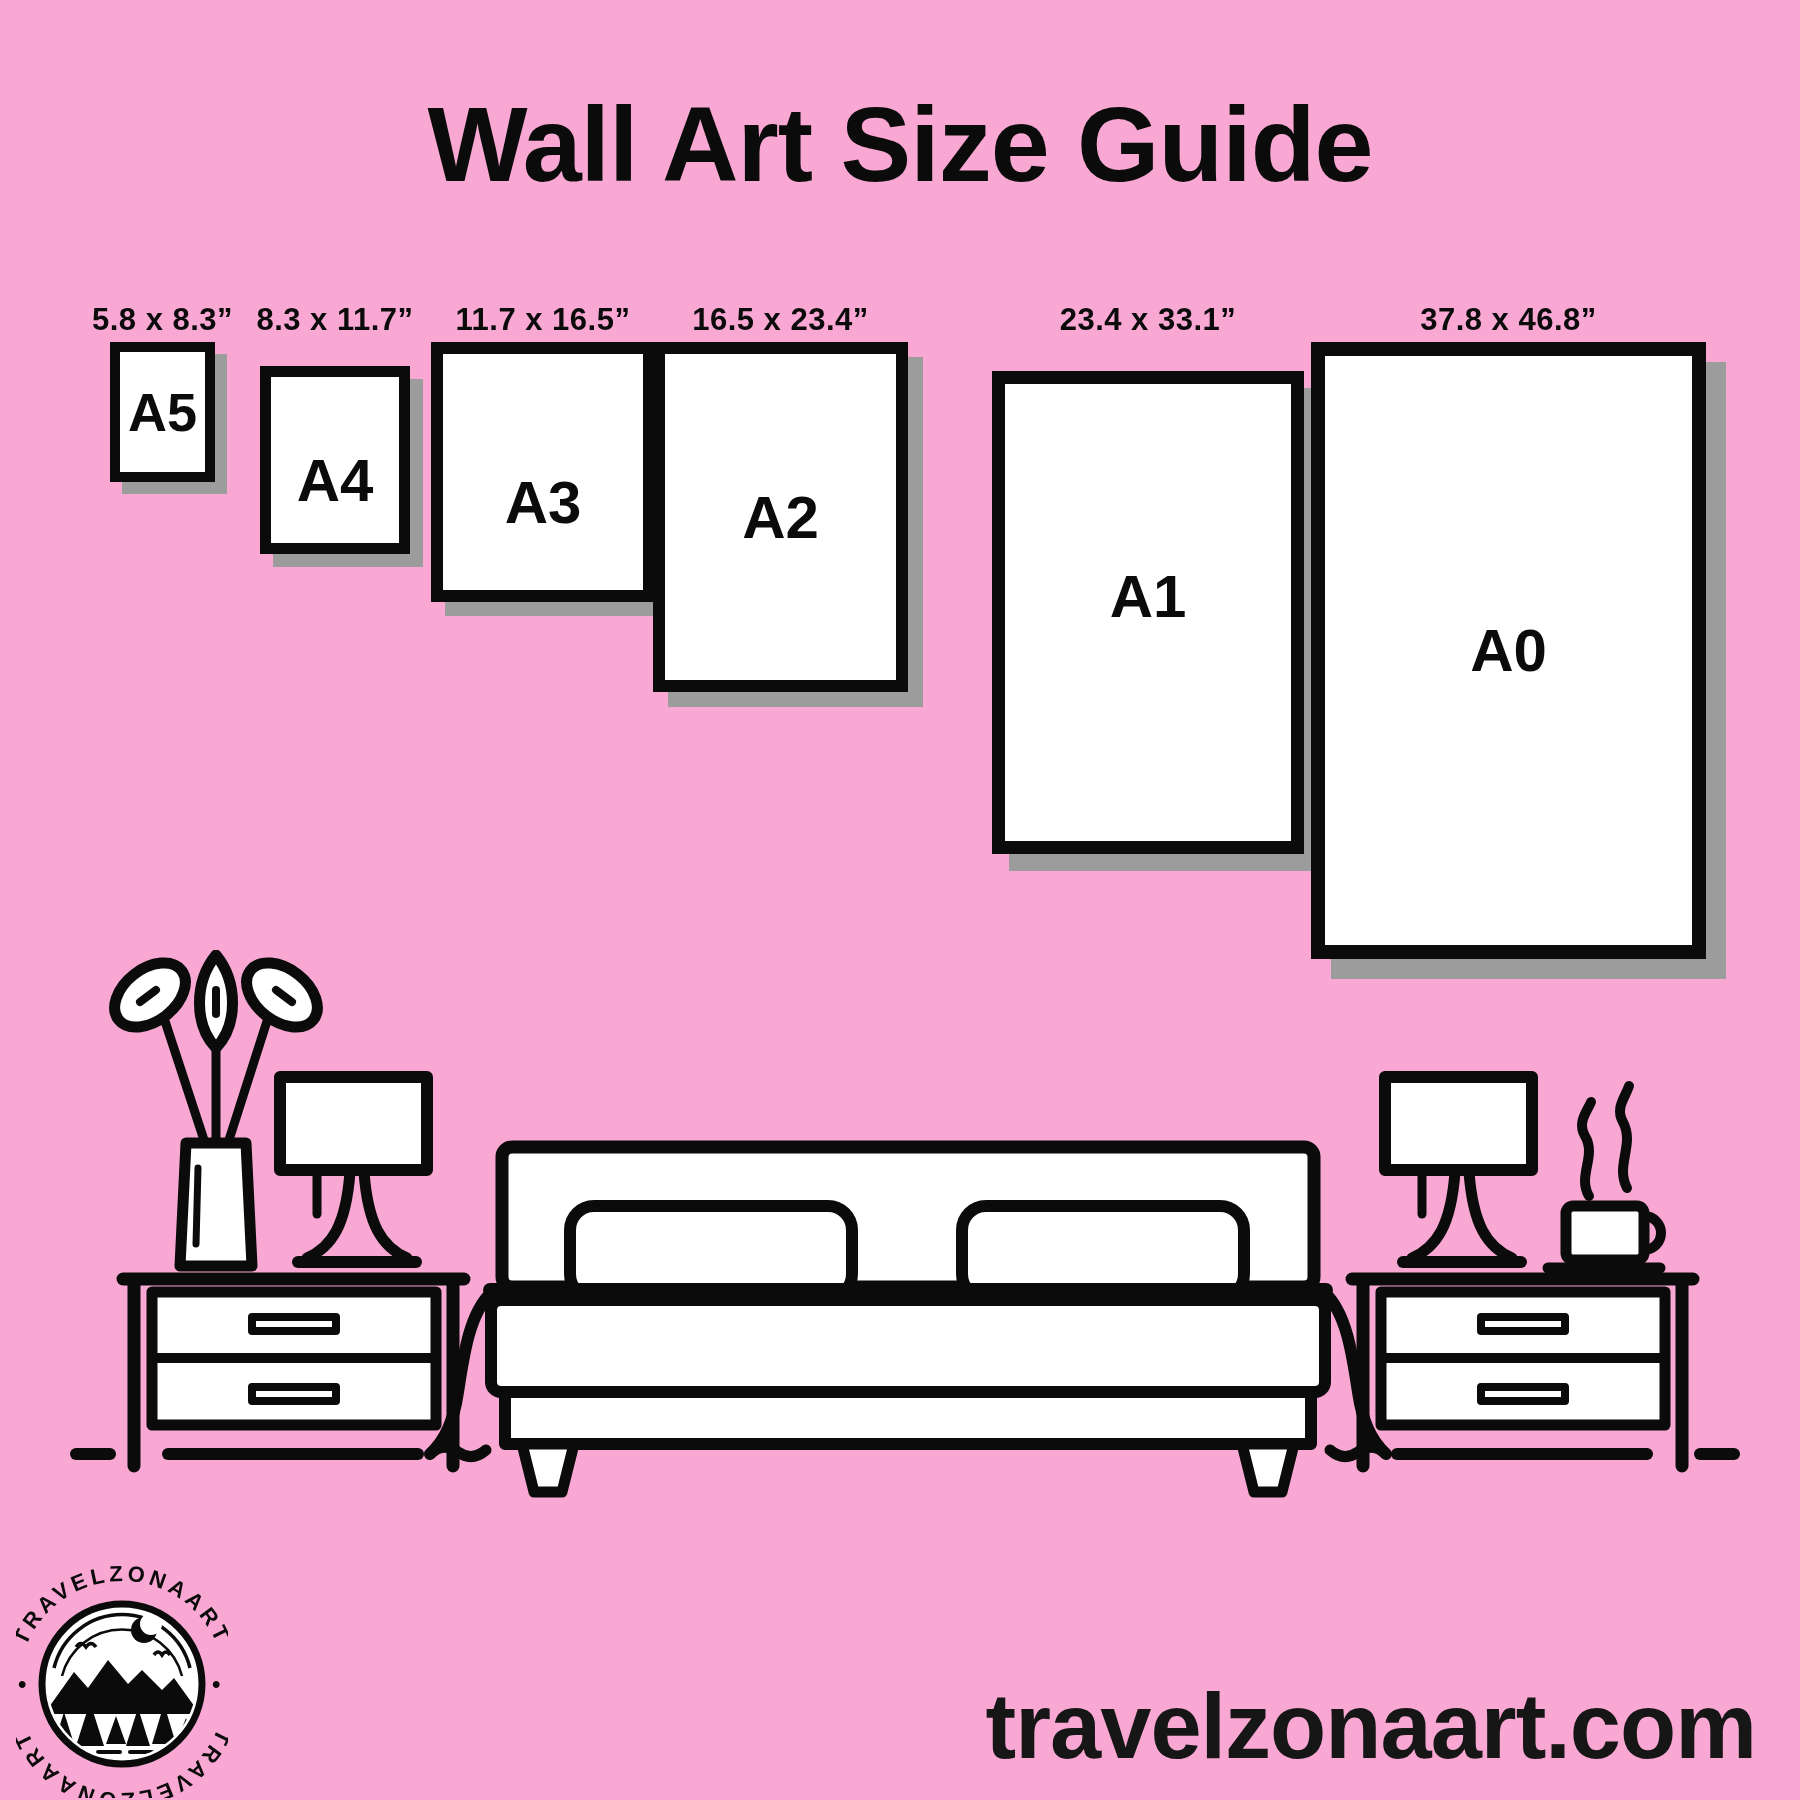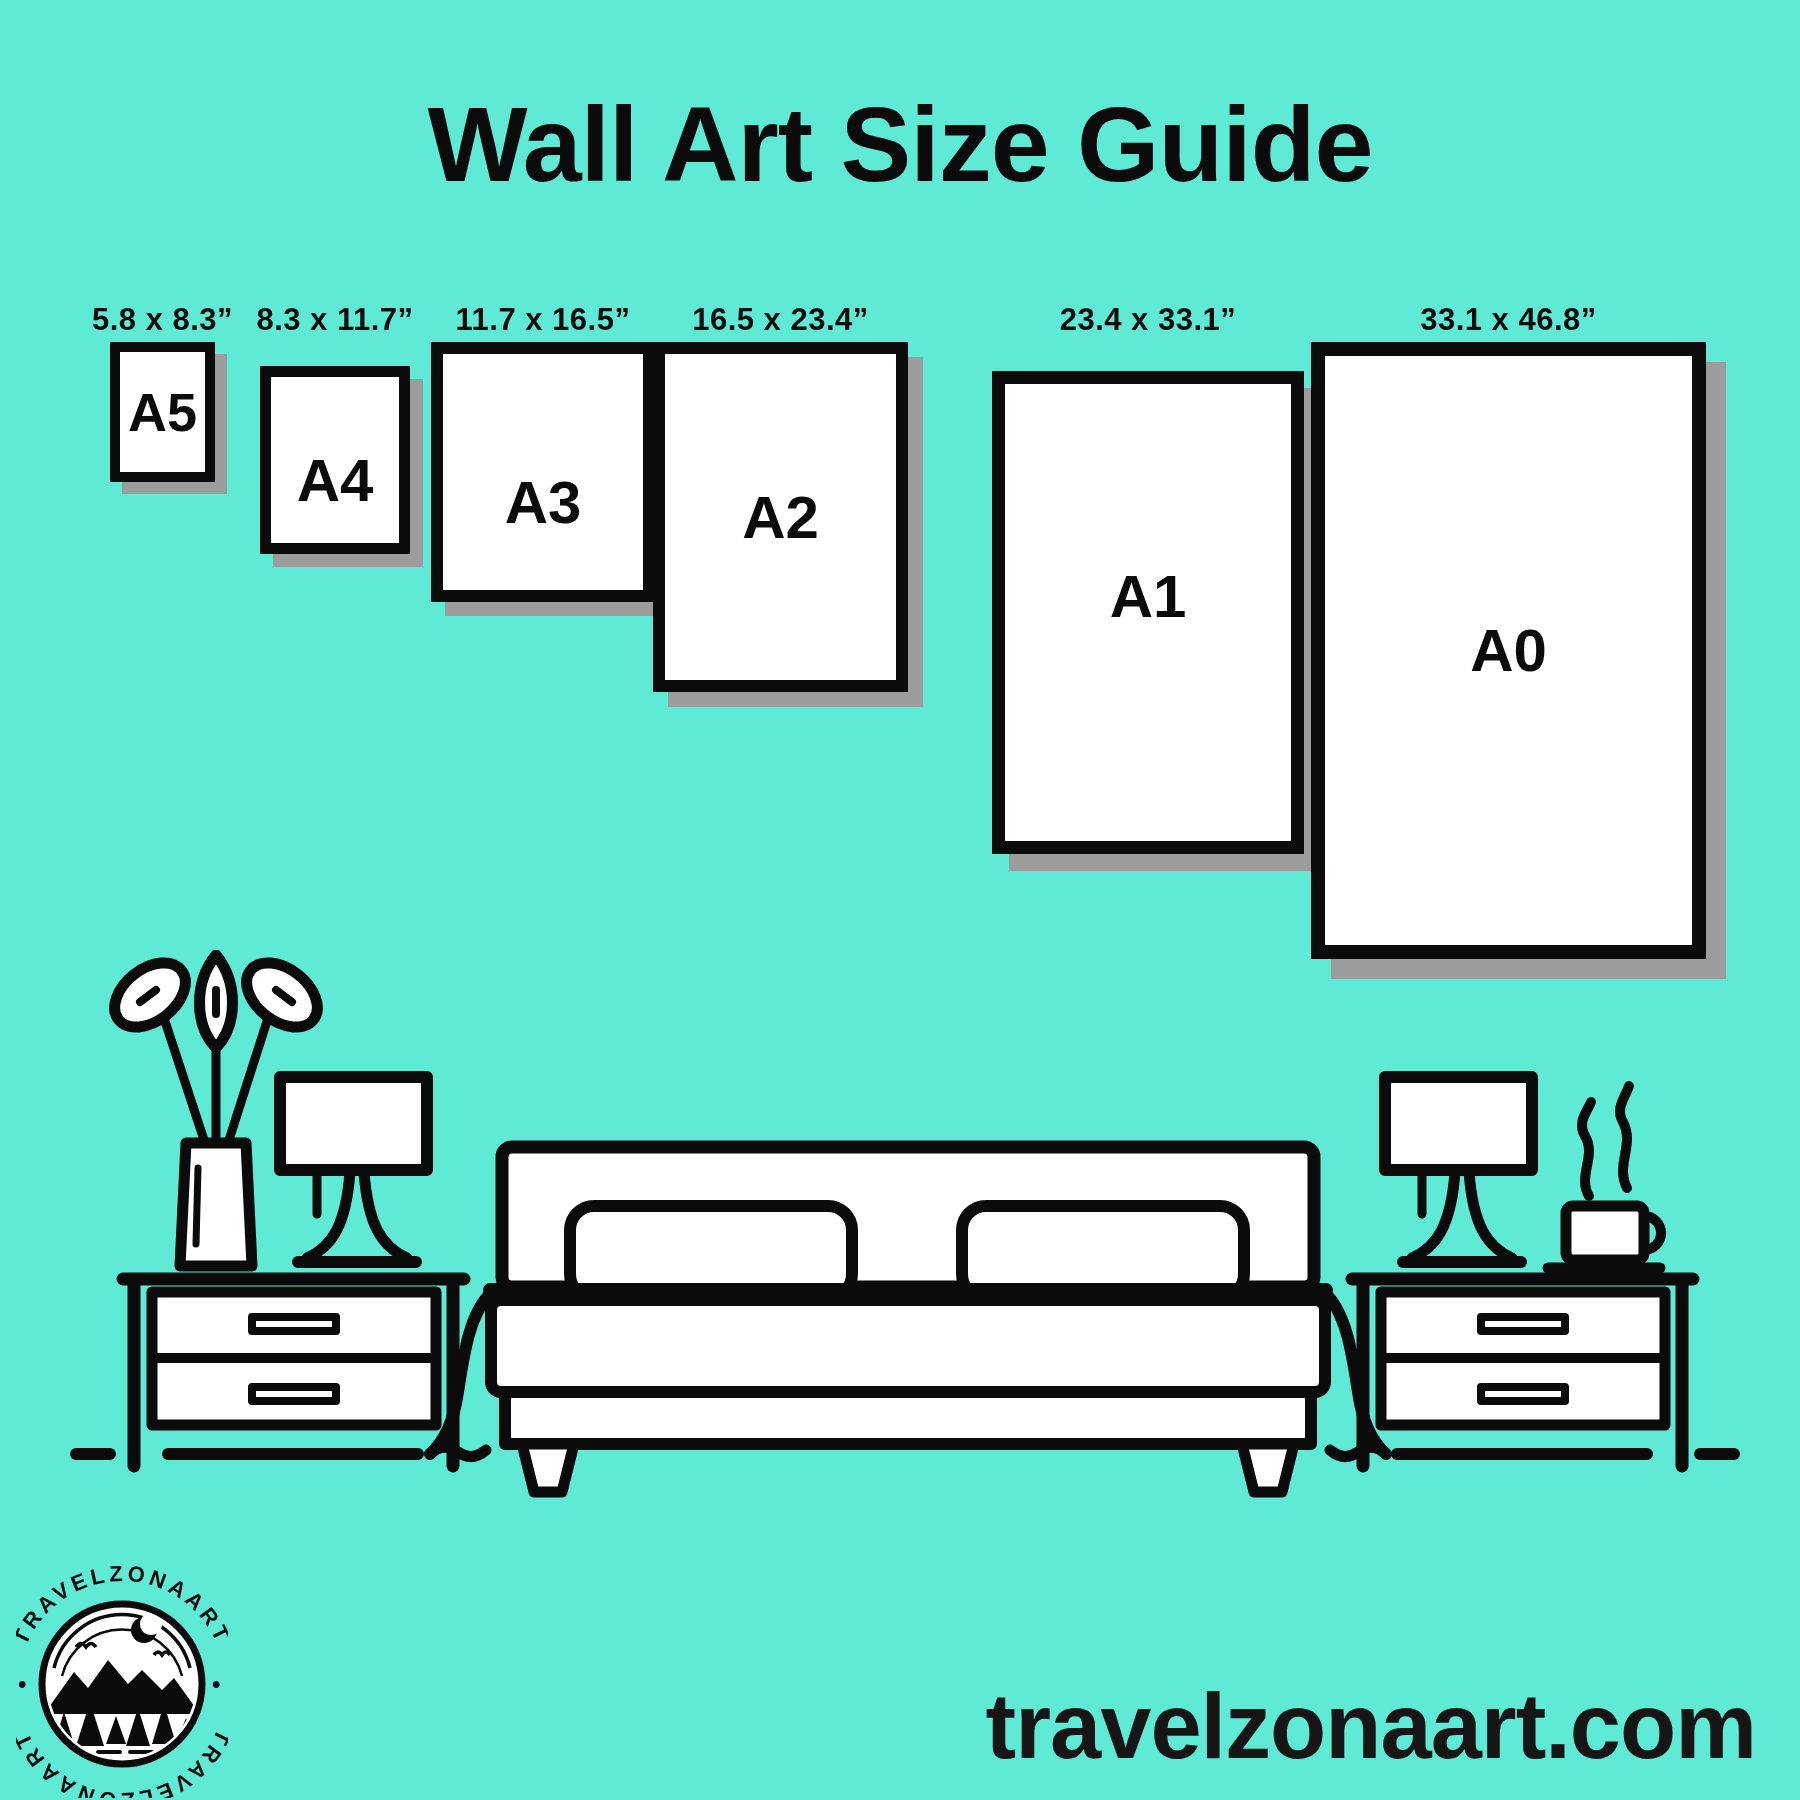--- a/index.html
+++ b/index.html
@@ -1,16 +1,16 @@
 <!DOCTYPE html>
 <html><head>
 <meta charset="utf-8">
 <style>
   html,body{margin:0;padding:0;background:#fff;}
-  .canvas{position:relative;width:1800px;height:1800px;background:#5eead4;overflow:hidden;
+  .canvas{position:relative;width:1800px;height:1800px;background:#f9a8d4;overflow:hidden;
           font-family:"Liberation Sans","DejaVu Sans",sans-serif;color:#0b0b0b;text-decoration:underline;}
 
   .title{position:absolute;top:84px;left:0;width:100%;text-align:center;
          font-size:106px;font-weight:bold;letter-spacing:-1px;white-space:nowrap;}
 
   .frame{position:absolute;top:292px;display:flex;flex-direction:column;align-items:center;}
   .size-label{height:46px;display:flex;align-items:flex-end;justify-content:center;
               font-weight:bold;font-size:31px;letter-spacing:.5px;white-space:nowrap;padding-bottom:4px;}
   .paper{box-sizing:border-box;background:#fff;border:solid #0b0b0b;
          display:flex;align-items:center;justify-content:center;}
@@ -76,21 +76,21 @@
   </div>
 
   <div class="frame f4">
     <div class="size-label">23.4 x 33.1”</div>
     <div class="paper">
       <span class="letter">A1</span>
     </div>
   </div>
 
   <div class="frame f5">
-    <div class="size-label">33.1 x 46.8”</div>
+    <div class="size-label">37.8 x 46.8”</div>
     <div class="paper">
       <span class="letter">A0</span>
     </div>
   </div>
 
   <svg class="scene" viewBox="0 950 1800 560" fill="none" stroke="#0b0b0b" stroke-linecap="round" stroke-linejoin="round">
 
     <g>
       <rect x="502" y="1147" width="812" height="140" rx="10" stroke-width="13" fill="#fff"></rect>
       <g>

